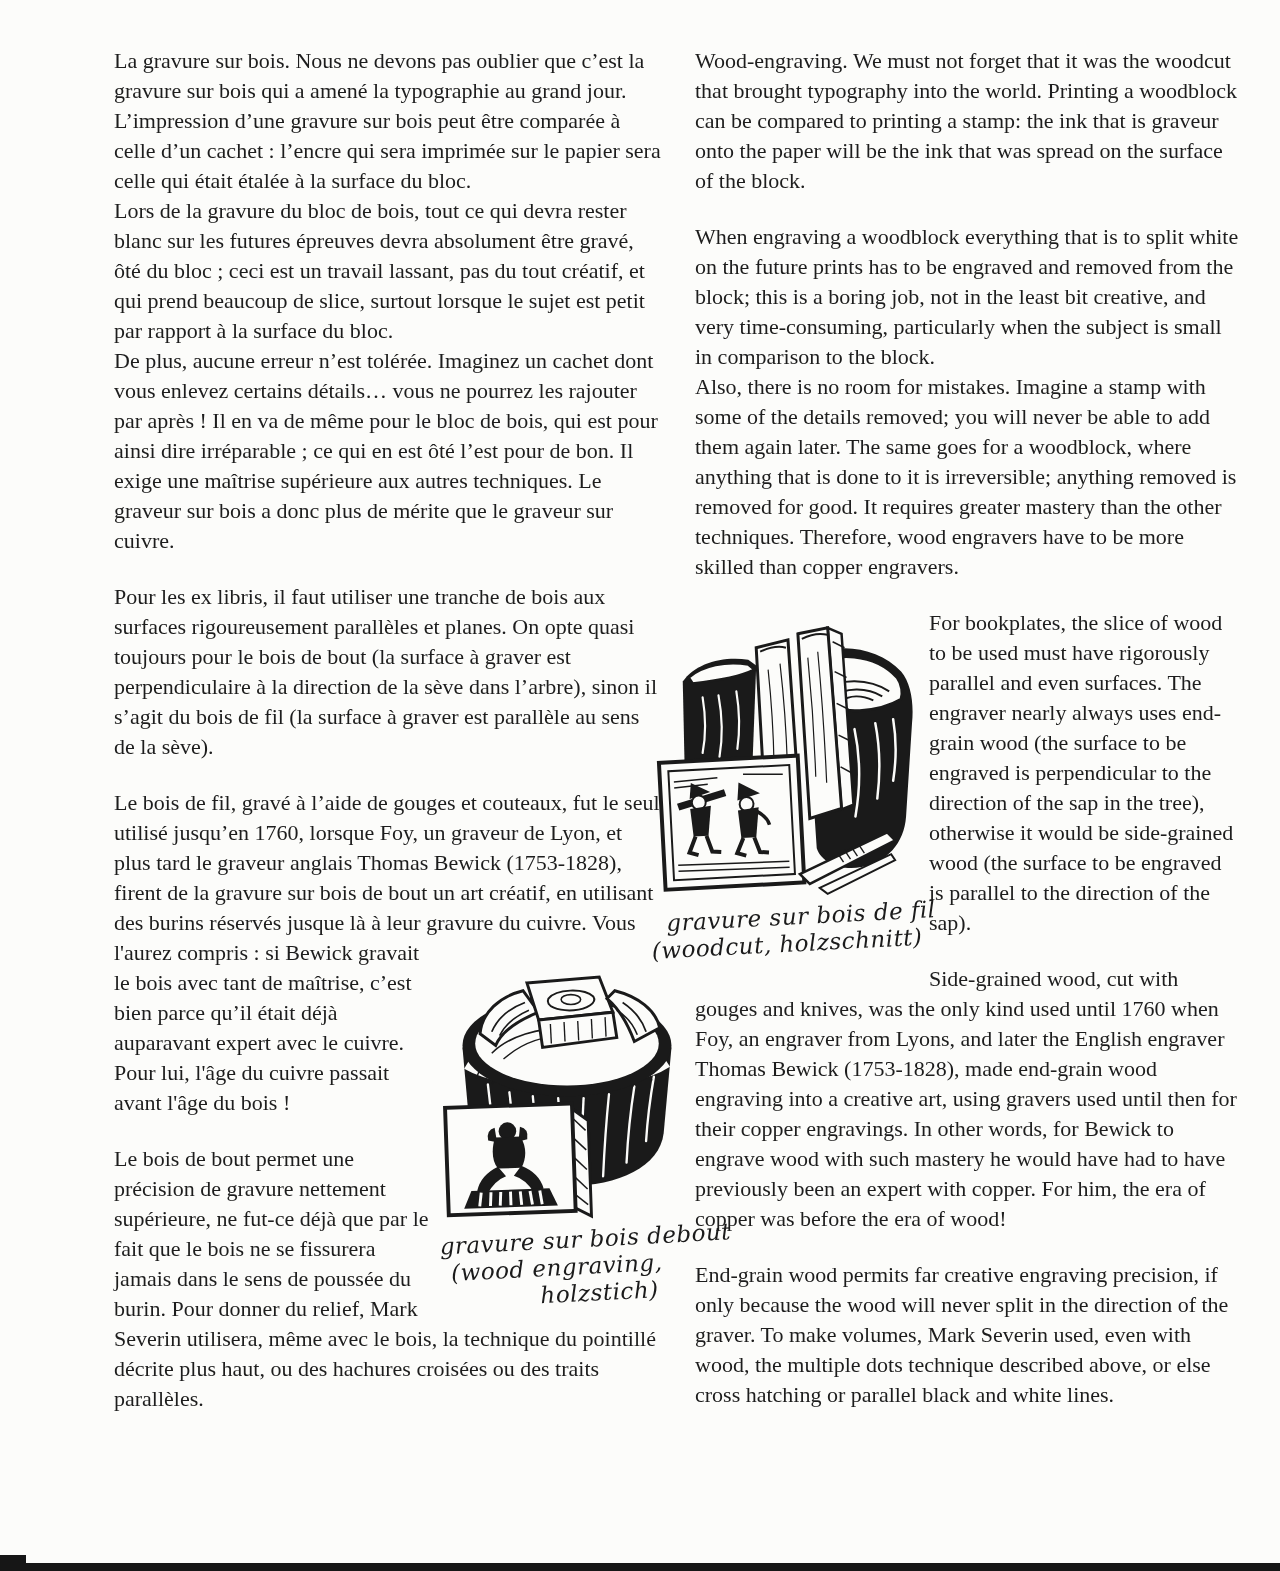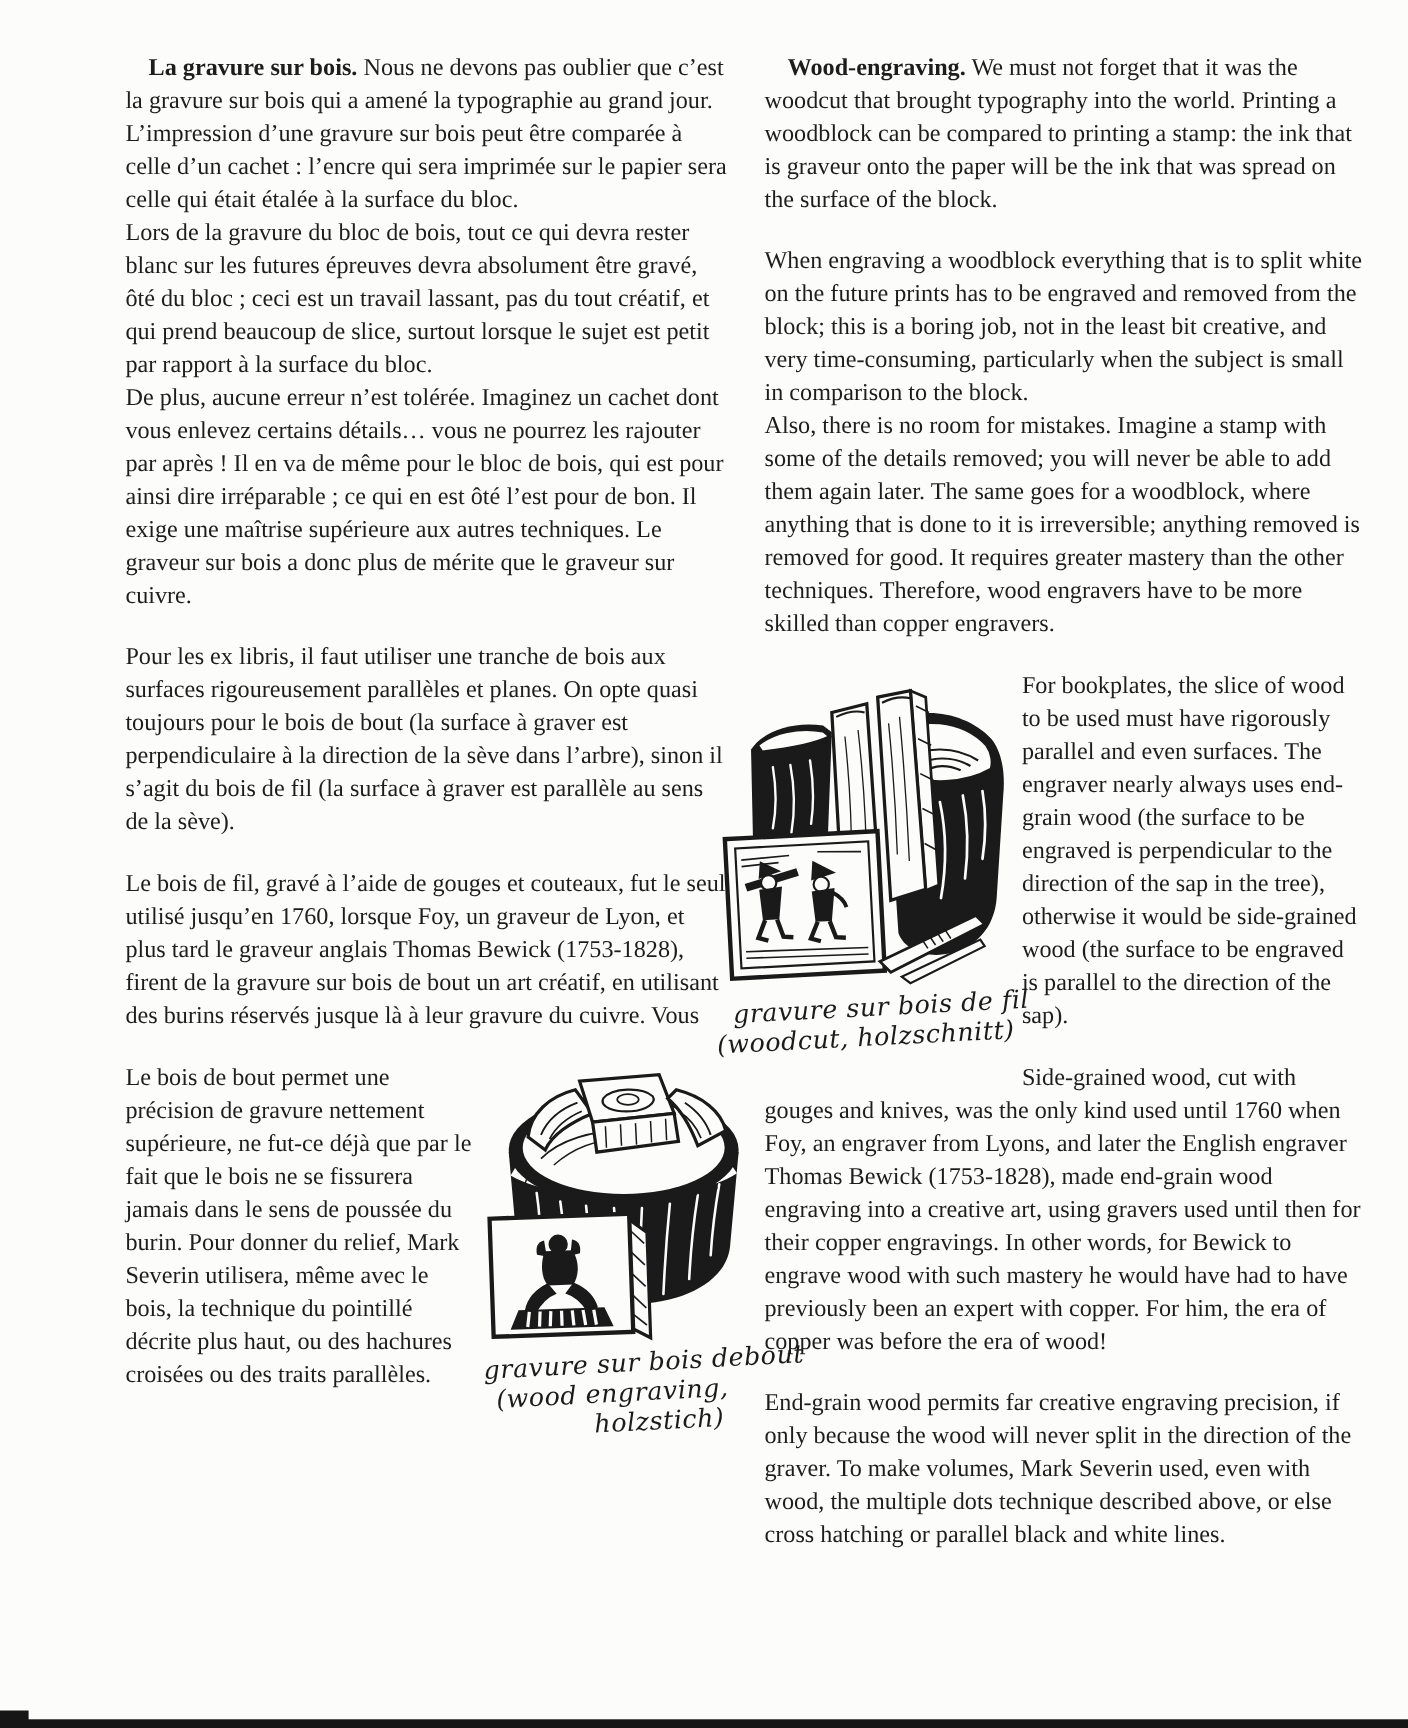--- a/index.html
+++ b/index.html
@@ -9,21 +9,21 @@
     background:#fcfcfa; color:#1d1d1d;
     font-family:"Liberation Serif", serif;
   }
   .sheet { position:absolute; inset:0; padding:46px 38px 0 114px; }
   .columns { display:flex; gap:34px; }
   .col { font-size:22px; line-height:30px; text-align:left; }
   .col-left  { width:547px; }
   .col-right { width:545px; }
   .blk { margin:0; }
   .gap { margin-top:26px; }
-  b.lead { font-weight:bold;margin-left:21px; }
+  b.lead { font-weight:normal; }
 
   
   .fig-left { float:left; width:264px; margin:4px 14px 8px -44px; }
   
   .fig-right { float:right; width:250px; margin:0 -30px 10px 12px; }
   .fig-left svg, .fig-right svg { display:block; width:100%; height:auto; }
 
   .caption {
     display:block; margin-top:4px;
     font-family:"DejaVu Serif", serif; font-style:italic;
@@ -139,21 +139,21 @@
                   <line x1="84" y1="92" x2="86" y2="106"></line>
                 <line x1="94" y1="92" x2="96" y2="106"></line>
               </g>
             </g>
           </svg>
           <span class="caption">
             <span>gravure sur bois debout</span>
             <span class="cap-ind2">(wood engraving,</span>
             <span class="cap-ind3">holzstich)</span>
           </span>
-        </span>
+        </span><span>l'aurez compris : si Bewick gravait le bois avec tant de maîtrise, c’est bien parce qu’il était déjà auparavant expert avec le cuivre. Pour lui, l'âge du cuivre passait avant l'âge du bois !</span>
       </div>
 
       <p class="blk gap">Le bois de bout permet une précision de gravure nettement supérieure, ne fut-ce déjà que par le fait que le bois ne se fissurera jamais dans le sens de poussée du burin. Pour donner du relief, Mark Severin utilisera, même avec le bois, la technique du pointillé décrite plus haut, ou des hachures croisées ou des traits parallèles.</p>
     </div>
 
     <div class="col col-right">
 
       <p class="blk">
         <b class="lead">Wood-engraving.</b><span> We must not forget that it was the woodcut that brought typography into the world. Printing a woodblock can be compared to printing a stamp: the ink that is graveur onto the paper will be the ink that was spread on the surface of the block.</span>
       </p>

